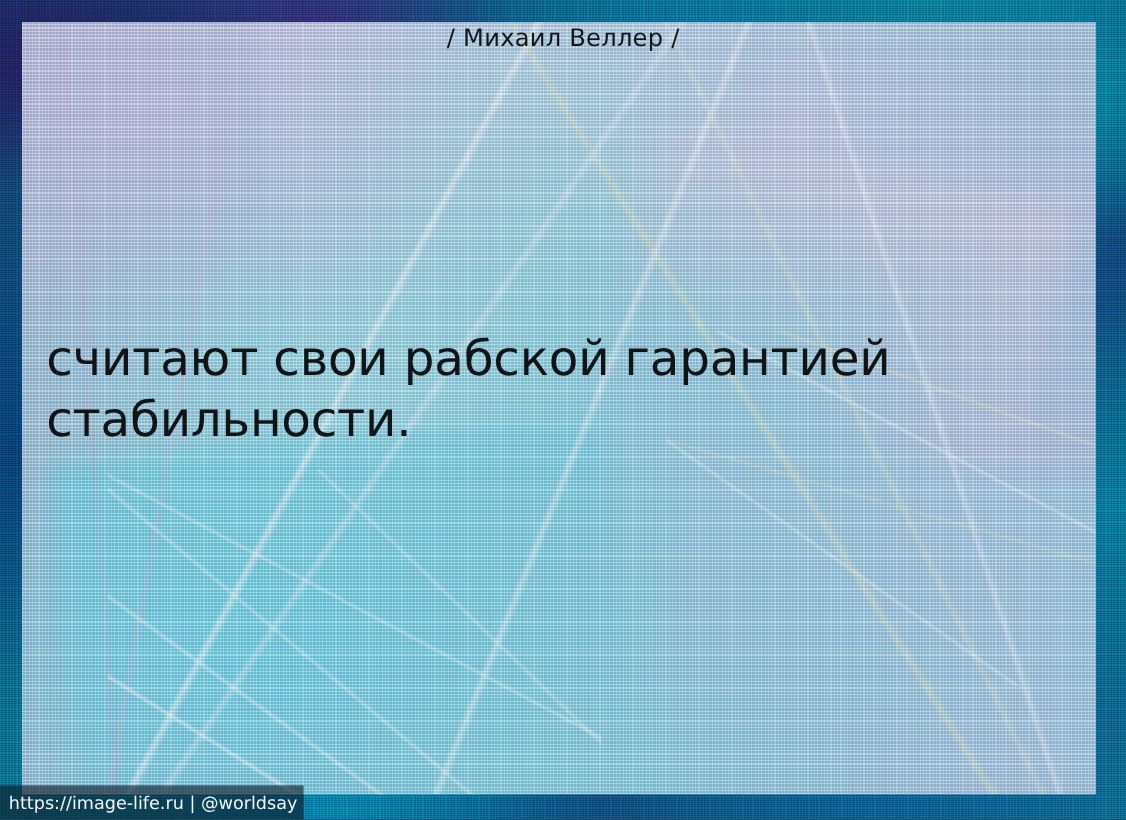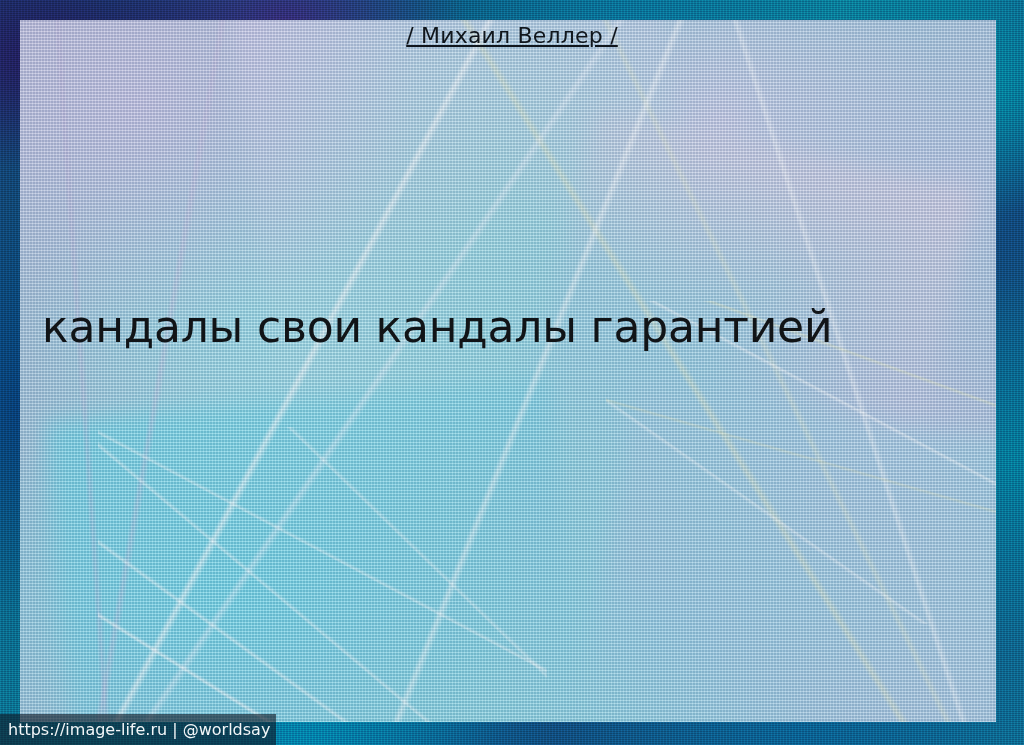--- a/index.html
+++ b/index.html
@@ -153,21 +153,20 @@
     position: absolute;
     top: 22px;
     left: 0;
     right: 0;
     text-align: center;
     font-size: 22px;
     line-height: 28px;
     color: #10161c;
     letter-spacing: 0.2px;
     white-space: nowrap;
-    text-decoration: underline;
   }
   .quote-block {
     position: absolute;
     left: 42px;
     top: 299px;
     width: 900px;
   }
   .quote-line {
     font-size: 44px;
     line-height: 55px;
@@ -211,20 +210,21 @@
     <div class="plane-d"></div>
     <div class="streaks"></div>
     <div class="streaks2"></div>
     <div class="streaks3"></div>
     <div class="weave"></div>
   </div>
 
   <div class="attribution">/ Михаил Веллер /</div>
 
   <div class="quote-block">
-    <div class="quote-line">кандалы свои кандалы гарантией</div>
+    <div class="quote-line">считают свои рабской гарантией</div>
+    <div class="quote-line">стабильности.</div>
   </div>
 
   <div class="footer-bar">
     <span class="footer-text">https://image-life.ru | @worldsay</span>
   </div>
 
 </div>
 
 </body></html>

